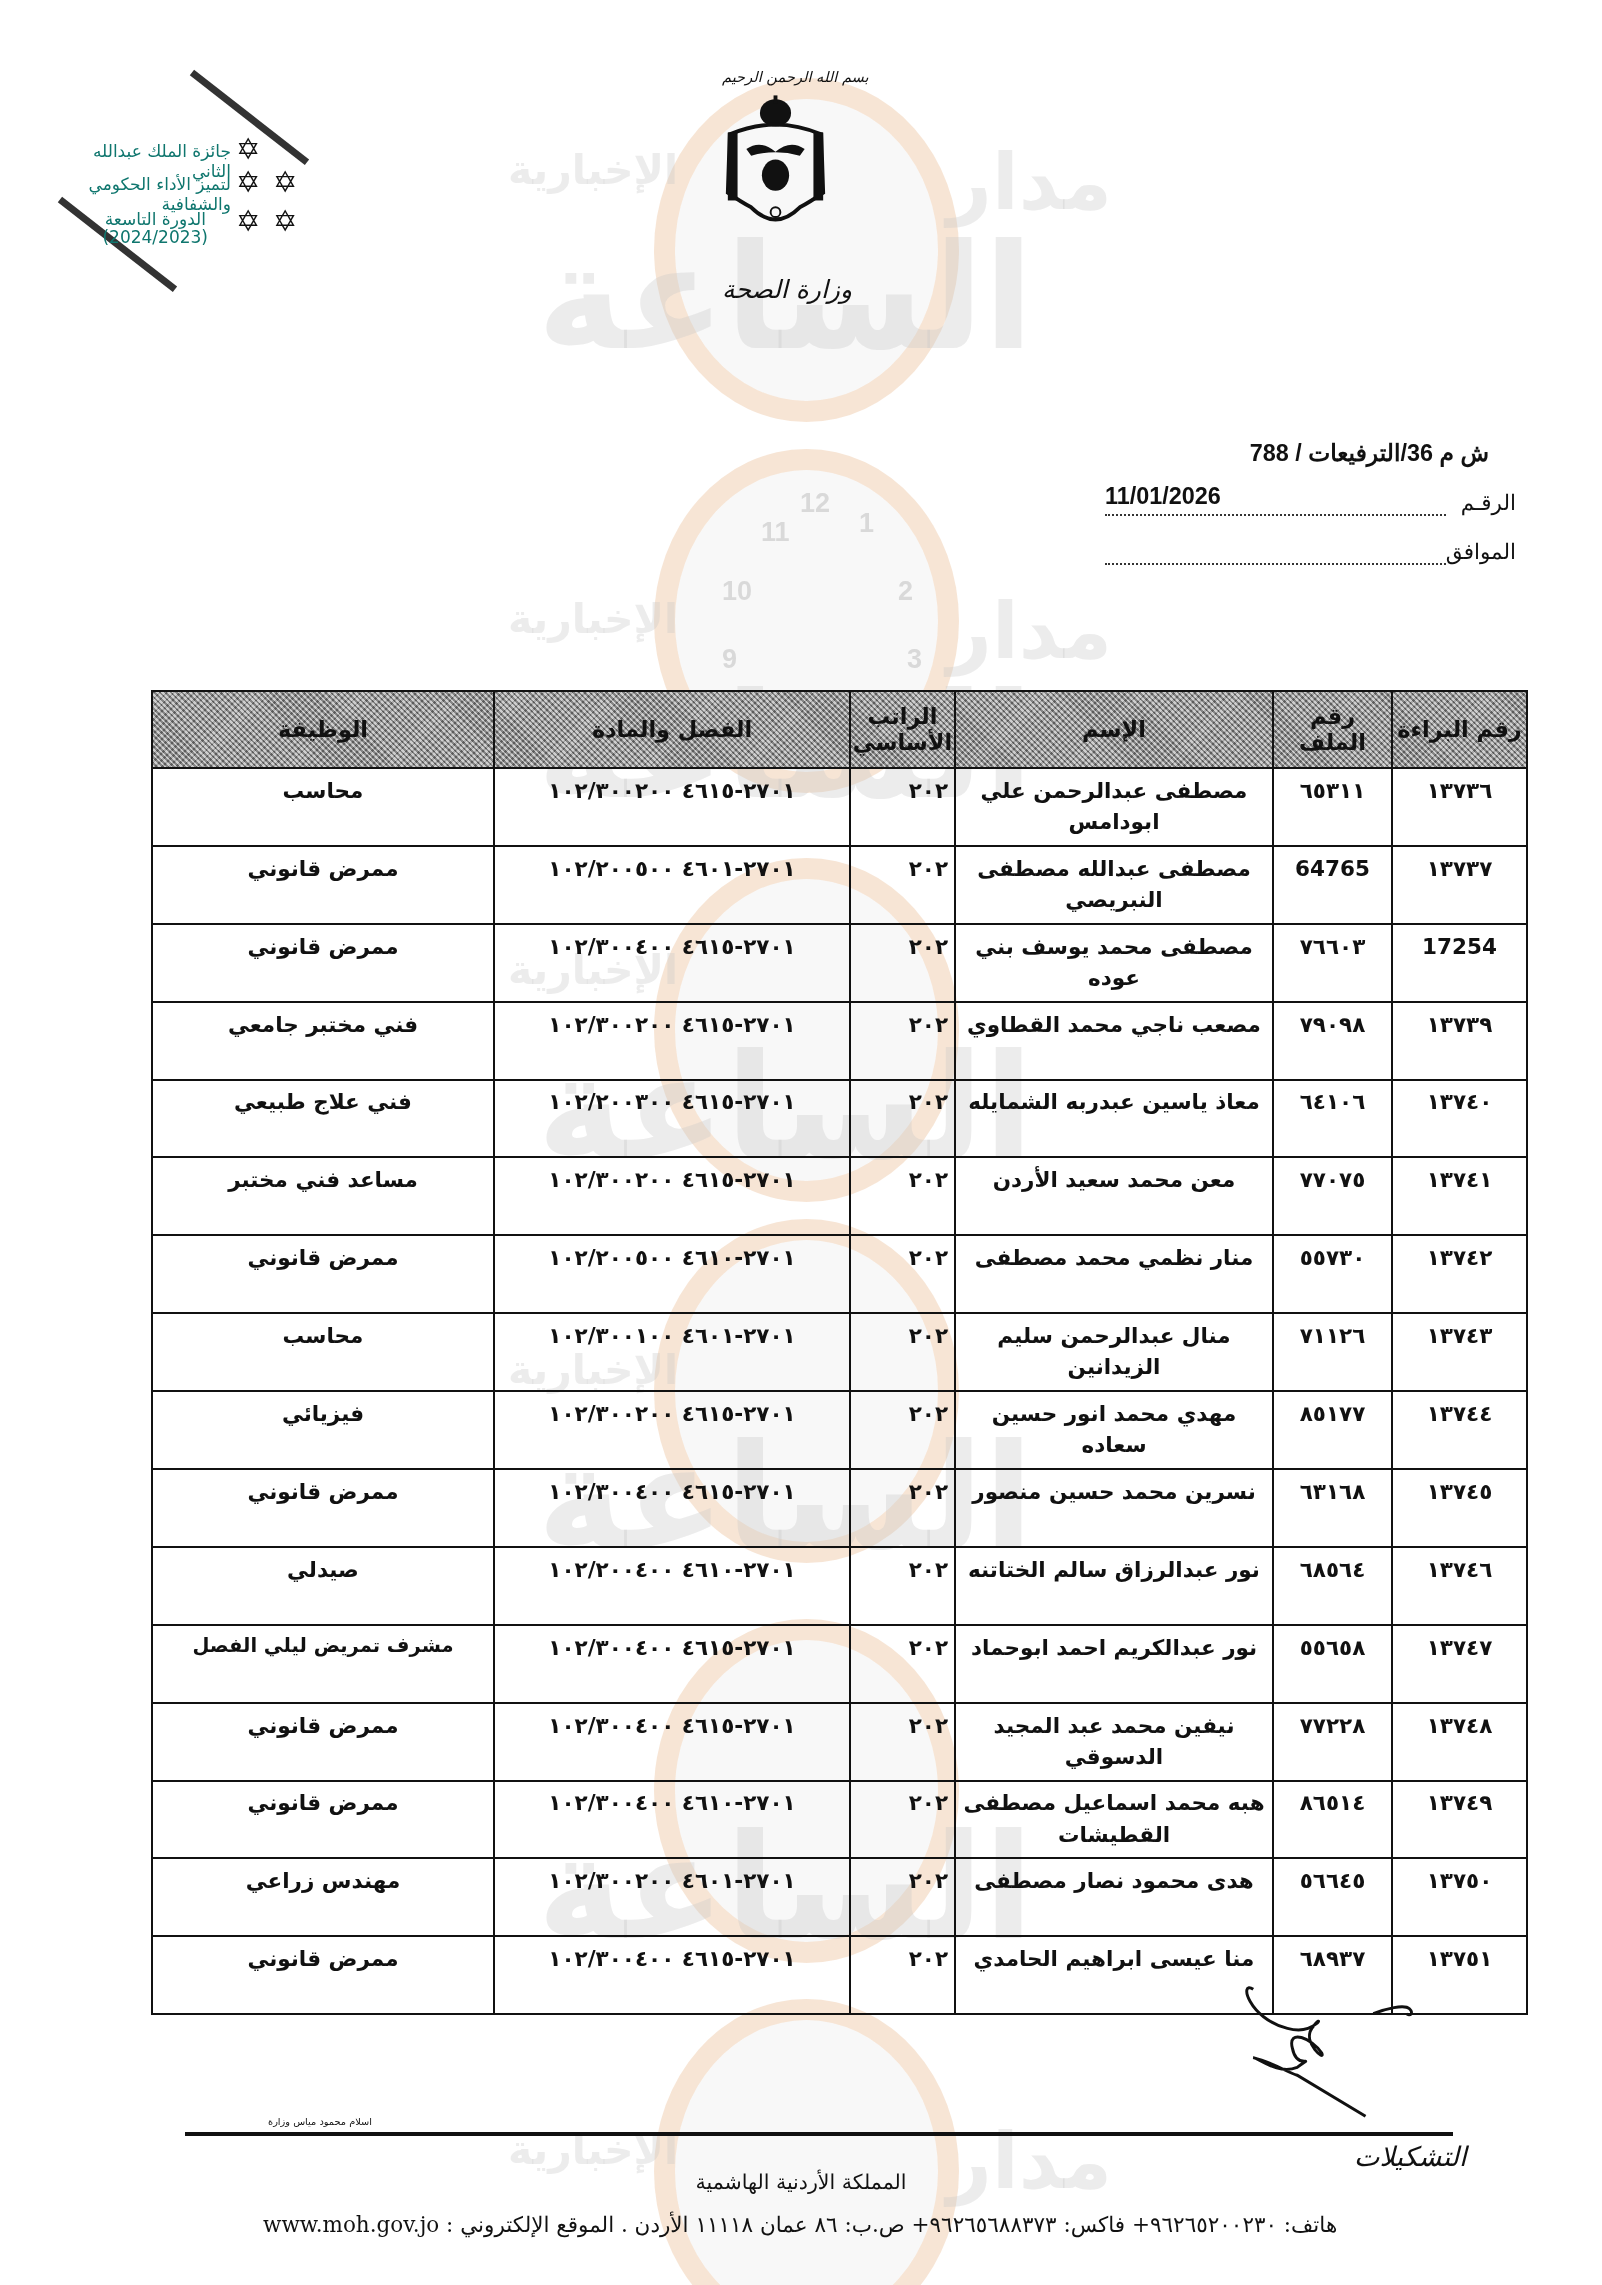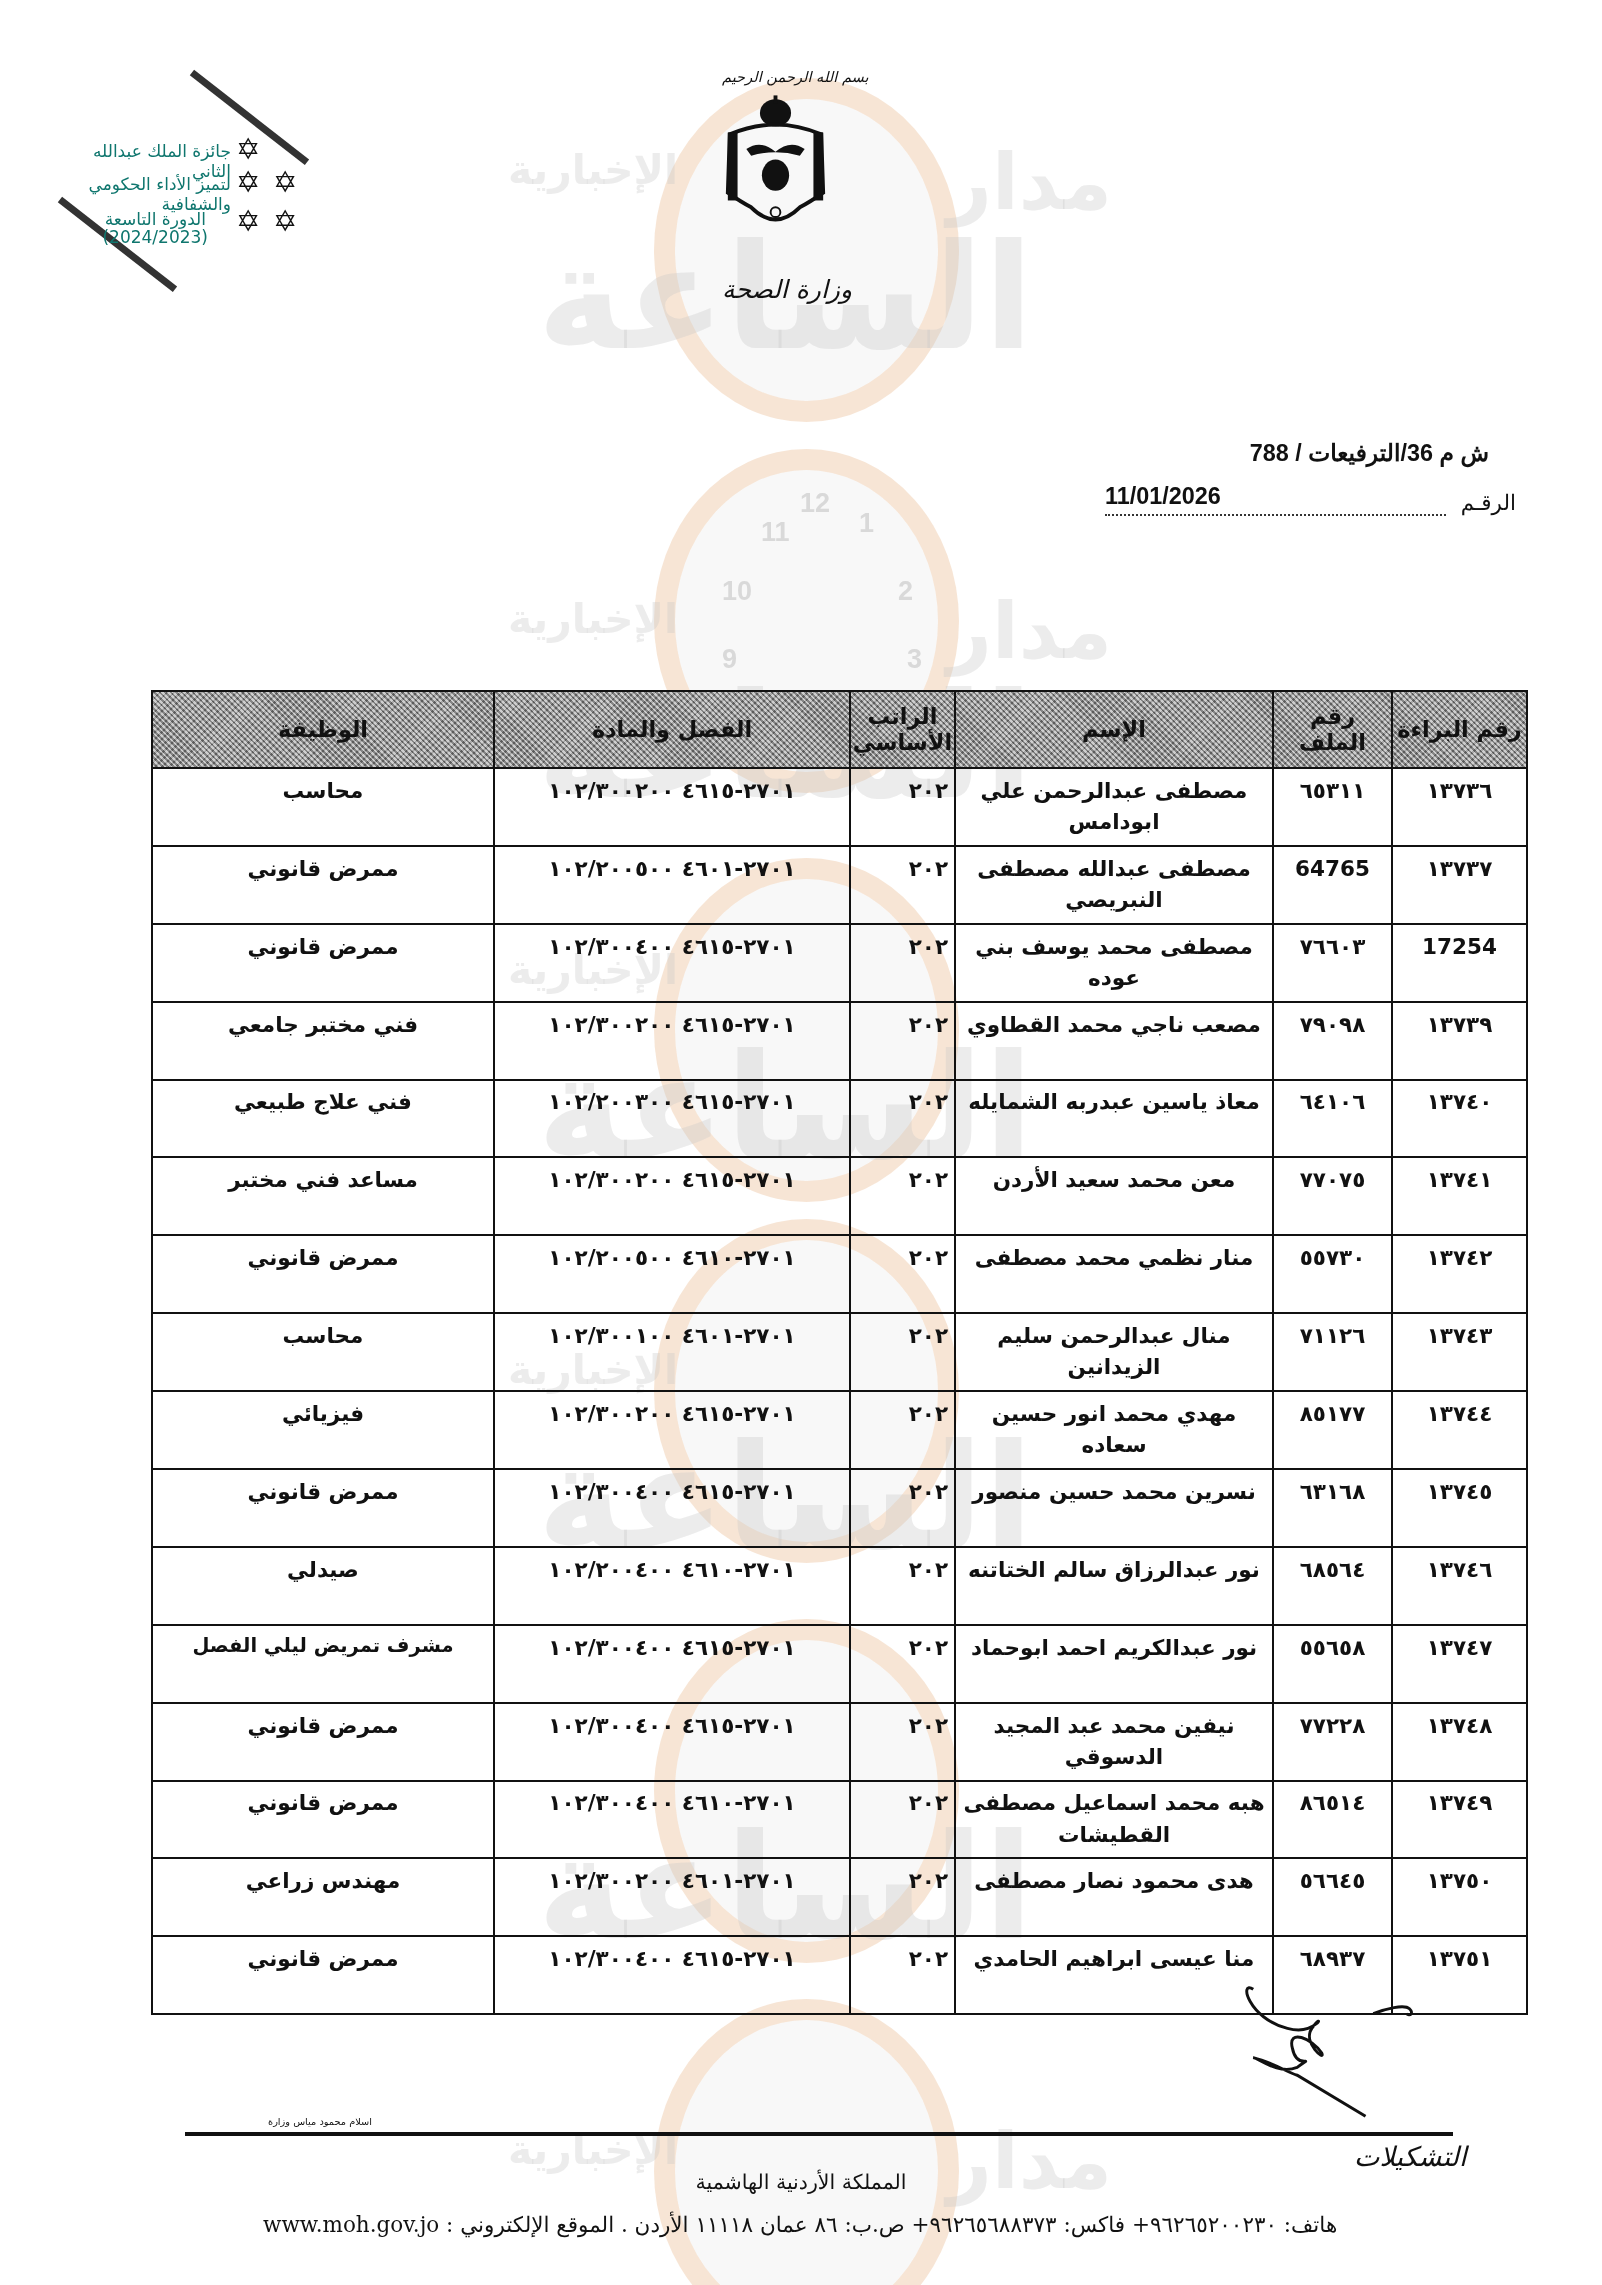--- a/index.html
+++ b/index.html
@@ -135,20 +135,24 @@
   </svg>
   <div class="ministry">وزارة الصحة</div>
 </div>
 
 <div class="ref-block">
   <div class="ref-line">ش م 36/الترفيعات / 788</div>
   <div class="meta-row">
     <span class="meta-label">الرقـم</span>
     <span class="meta-value">11/01/2026</span>
   </div>
+  <div class="meta-row">
+    <span class="meta-label">الموافق</span>
+    <span class="meta-value"></span>
+  </div>
 </div>
 
 <table class="grid">
   <colgroup>
     <col style="width:135px">
       <col style="width:119px">
       <col style="width:318px">
       <col style="width:105px">
       <col style="width:356px">
       <col style="width:342px">

